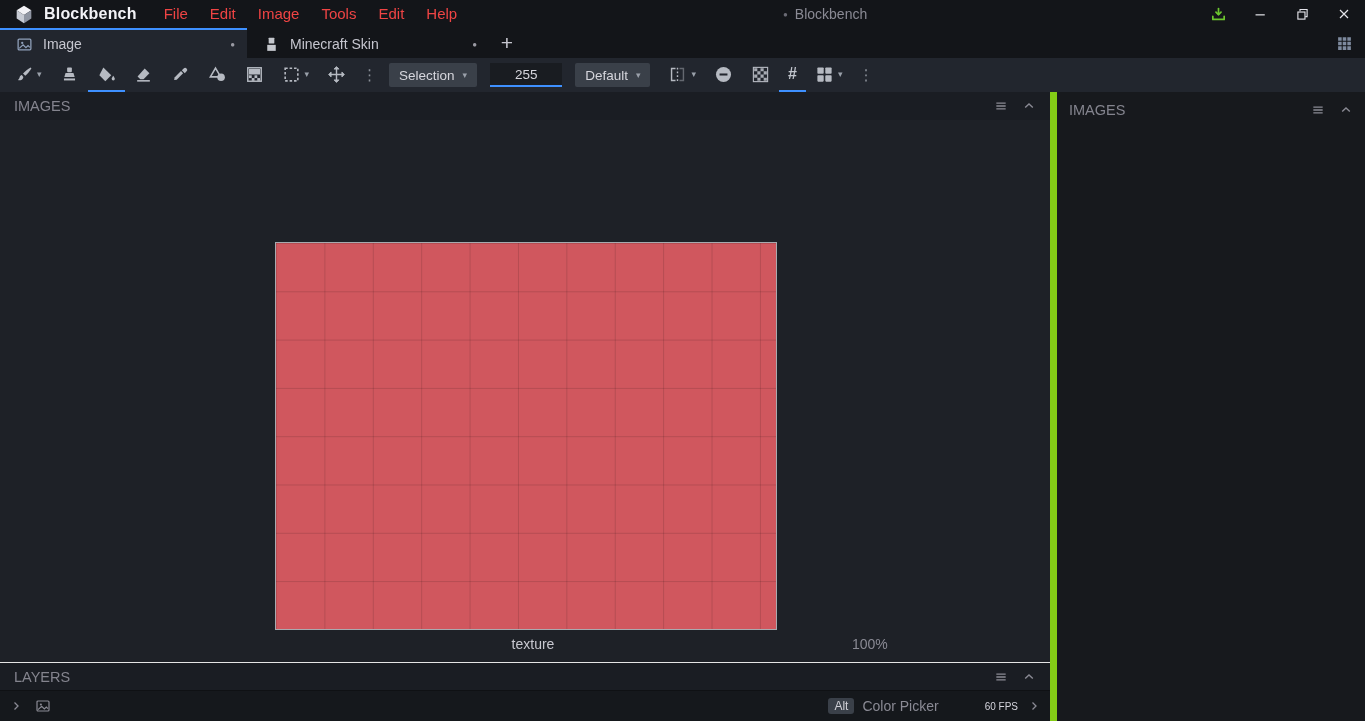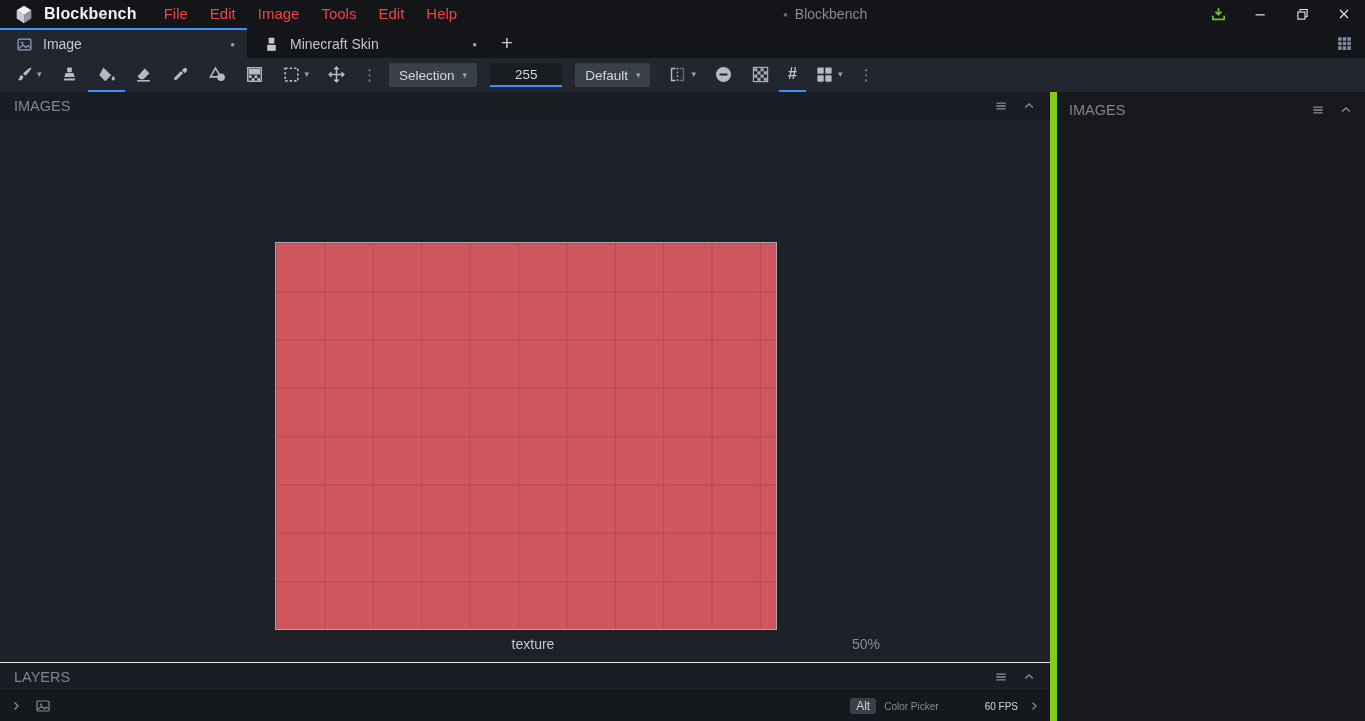--- a/index.html
+++ b/index.html
@@ -70,21 +70,21 @@
   .images-header{height:36px;display:flex;align-items:center;padding:0 12px;color:#84848e;font-size:14.5px;}
 
   
   .statusbar{position:absolute;top:690px;left:0;width:1050px;height:31px;background:#15181c;border-top:1px solid #0f1114;display:flex;align-items:center;padding:0 10px;color:#8a8a94;}
   .sb-left{display:flex;gap:13px;align-items:center;}
   .sb-left svg{display:block;}
   .sb-chevron svg{width:12px;height:12px;}
   .sb-img svg{width:16px;height:16px;}
   .sb-right{margin-left:auto;display:flex;align-items:center;}
   .keycap{background:#3a4049;color:#cfcfd6;border-radius:3px;padding:1px 6px;font-size:12px;}
-  .sb-action{font-size:10px;color:#8a8a94;margin-left:8px;}
+  .sb-action{font-size:14px;color:#8a8a94;margin-left:8px;}
   .fps{color:#d4d4dc;font-size:10px;margin-left:46px;}
   .sb-next{margin-left:10px;cursor:pointer;}
   .sb-next svg{width:12px;height:12px;display:block;}
 </style>
 </head>
 <body>
 
 <header class="titlebar">
   <span class="logo">
     <svg viewBox="0 0 24 24">
@@ -277,21 +277,21 @@
       </svg>
     <svg viewBox="0 0 24 24" fill="none" stroke="currentColor" stroke-width="2.4">
         <path d="M5.5 14.5 12 8.5l6.5 6"></path>
       </svg>
   </span>
 </div>
 
 <div class="canvas-area">
   <div class="texture"></div>
   <div class="texture-name">texture</div>
-  <div class="zoom-level">50%</div>
+  <div class="zoom-level">100%</div>
 </div>
 
 <aside class="images-panel">
   <div class="images-header">
     <span>IMAGES</span>
     <span class="ph-icons">
       <svg viewBox="0 0 24 24" fill="none" stroke="currentColor" stroke-width="2.4">
           <path d="M4 7h16M4 12h16M4 17h16"></path>
         </svg>
       <svg viewBox="0 0 24 24" fill="none" stroke="currentColor" stroke-width="2.4">

